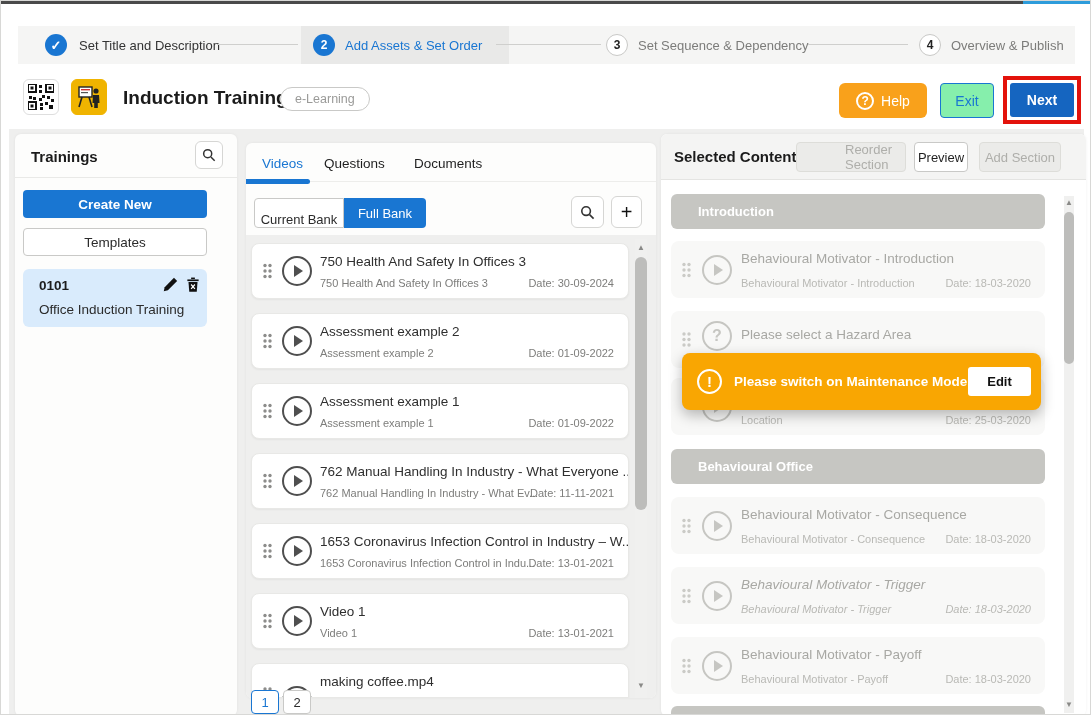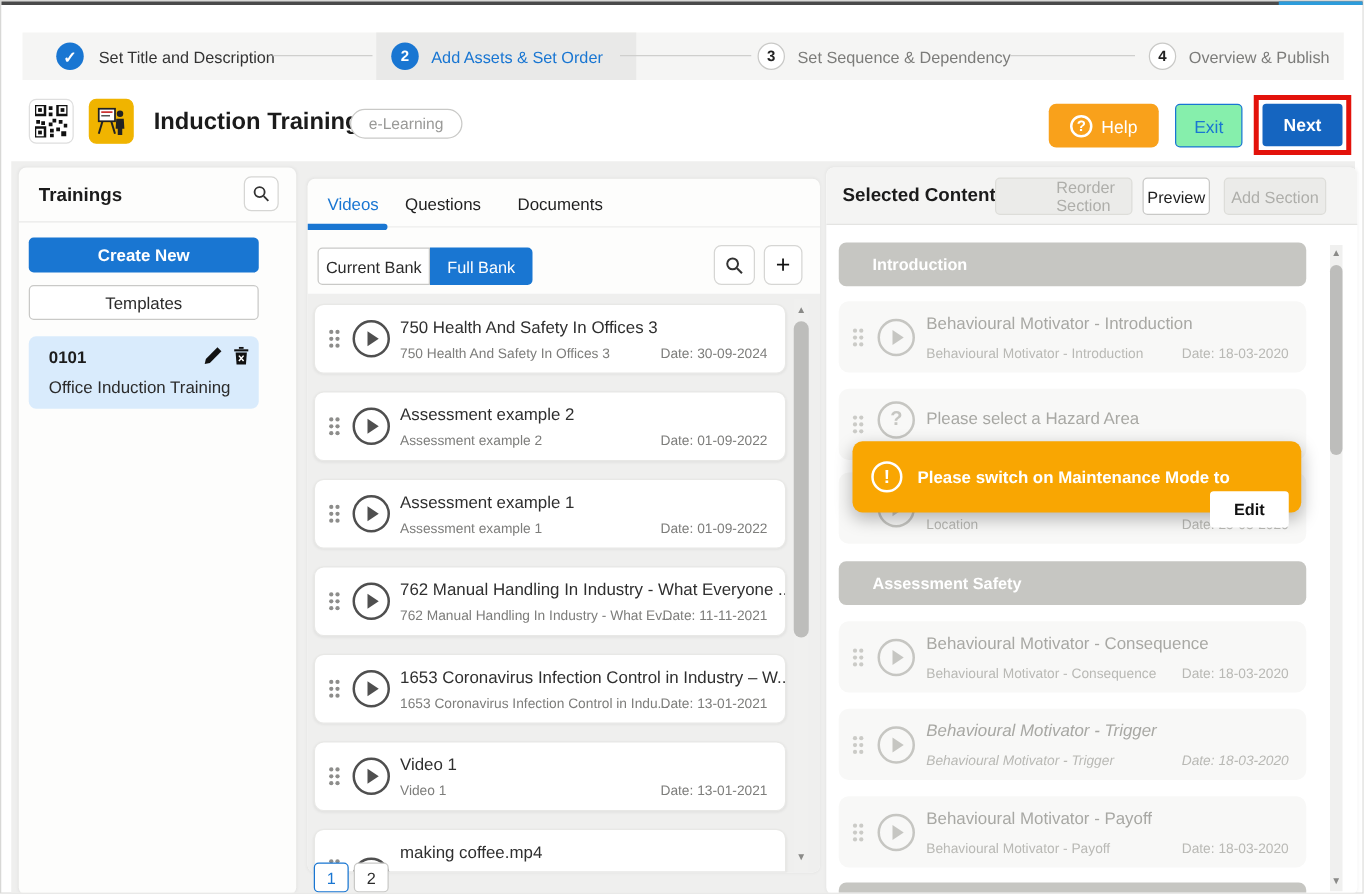--- a/index.html
+++ b/index.html
@@ -189,21 +189,21 @@
   </div>
 
   <div class="panel" style="left:245px;top:142px;width:410px;height:555px;background:#fdfdfc;overflow:hidden;">
 
     <div class="abs" style="left:16px;top:13px;font-size:13.5px;color:#1976d2;">Videos</div>
     <div class="abs" style="left:78px;top:13px;font-size:13.5px;color:#1f1f1f;">Questions</div>
     <div class="abs" style="left:168px;top:13px;font-size:13.5px;color:#1f1f1f;">Documents</div>
     <div class="abs" style="left:0;top:38px;width:410px;height:1px;background:#ededeb;"></div>
     <div class="abs" style="left:0;top:36px;width:64px;height:5px;background:#1976d2;border-radius:0 3px 3px 0;"></div>
 
-    <div class="btn" style="position:absolute;left:8px;top:55px;width:90px;height:30px;background:#fff;border:1px solid #c9c9c7;border-radius:4px 0 0 4px;font-size:13px;color:#2b2b2b;">
+    <div class="btn" style="position:absolute;left:8px;top:55px;width:90px;height:30px;background:#fff;border:1px solid #c9c9c7;border-radius:4px 0 0 4px;font-size:13px;color:#2b2b2b;align-items:flex-end;">
       <span>Current Bank</span>
     </div>
     <div class="btn" style="position:absolute;left:98px;top:55px;width:82px;height:30px;background:#1976d2;border-radius:0 4px 4px 0;font-size:13px;color:#fff;">
       <span>Full Bank</span>
     </div>
     <div class="btn sqbtn" style="position:absolute;left:325px;top:53px;width:33px;height:32px;">
       <svg width="15" height="15" viewBox="0 0 16 16" fill="none" stroke="#333" stroke-width="1.7">
         <circle cx="6.5" cy="6.5" r="4.6"></circle>
           <path d="M10.2 10.2l4.3 4.3"></path>
       </svg>
@@ -388,27 +388,27 @@
       <span class="playic">
           <span class="tri"></span>
         </span>
       <div class="vsub">Location</div>
       <div class="vdate">Date: 25-03-2020</div>
     </div>
 
     <div class="toast">
       <span class="bangic">!</span>
       <div class="abs" style="left:52px;top:21px;color:#fff;font-weight:bold;font-size:13.5px;white-space:nowrap;">Please switch on Maintenance Mode to</div>
-      <div class="btn" style="position:absolute;left:286px;top:14px;width:63px;height:29px;background:#fff;border-radius:3px;font-size:13px;font-weight:bold;color:#111;margin-top:26px;">
+      <div class="btn" style="position:absolute;left:286px;top:14px;width:63px;height:29px;background:#fff;border-radius:3px;font-size:13px;font-weight:bold;color:#111;">
         <span>Edit</span>
       </div>
     </div>
 
     <div class="secbar" style="top:315px;">
-      <span>Assessment Safety</span>
+      <span>Behavioural Office</span>
     </div>
 
     <div class="gcard" style="top:363px;">
       <svg class="dots" width="11" height="17" viewBox="0 0 11 17">
           <circle cx="3" cy="3" r="1.7"></circle>
           <circle cx="8" cy="3" r="1.7"></circle>
           <circle cx="3" cy="8.5" r="1.7"></circle>
           <circle cx="8" cy="8.5" r="1.7"></circle>
           <circle cx="3" cy="14" r="1.7"></circle>
           <circle cx="8" cy="14" r="1.7"></circle>

